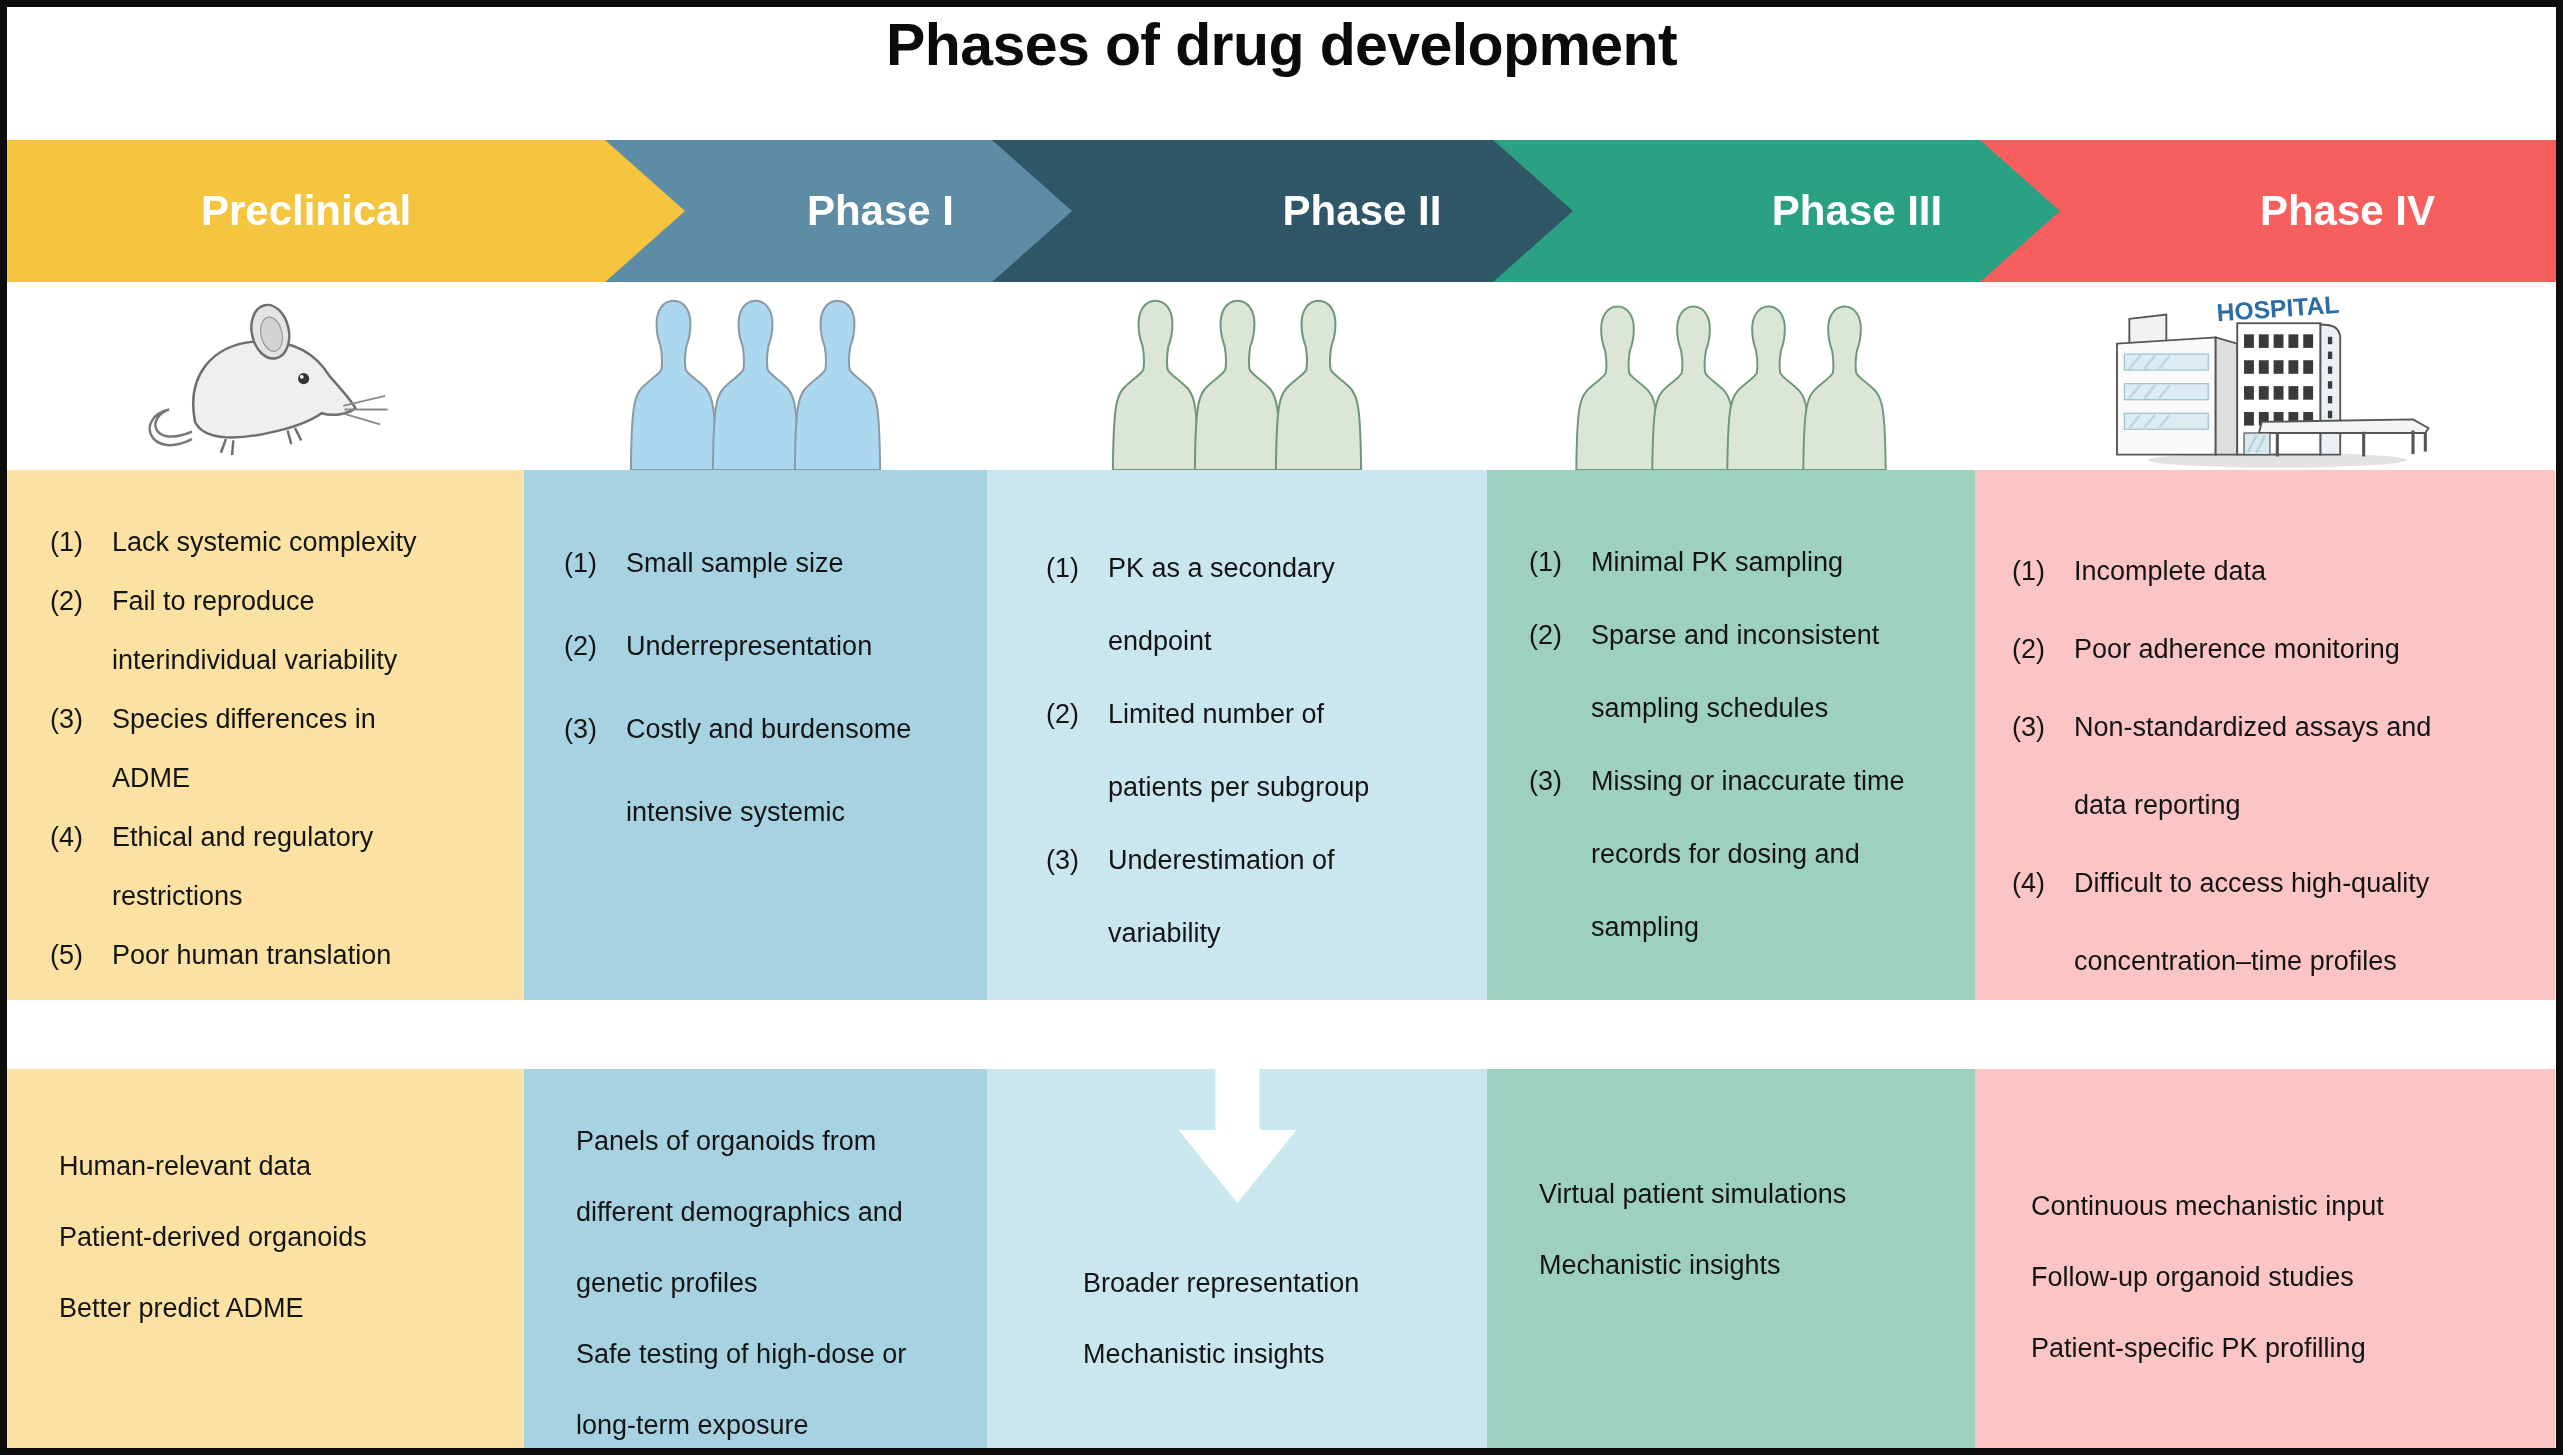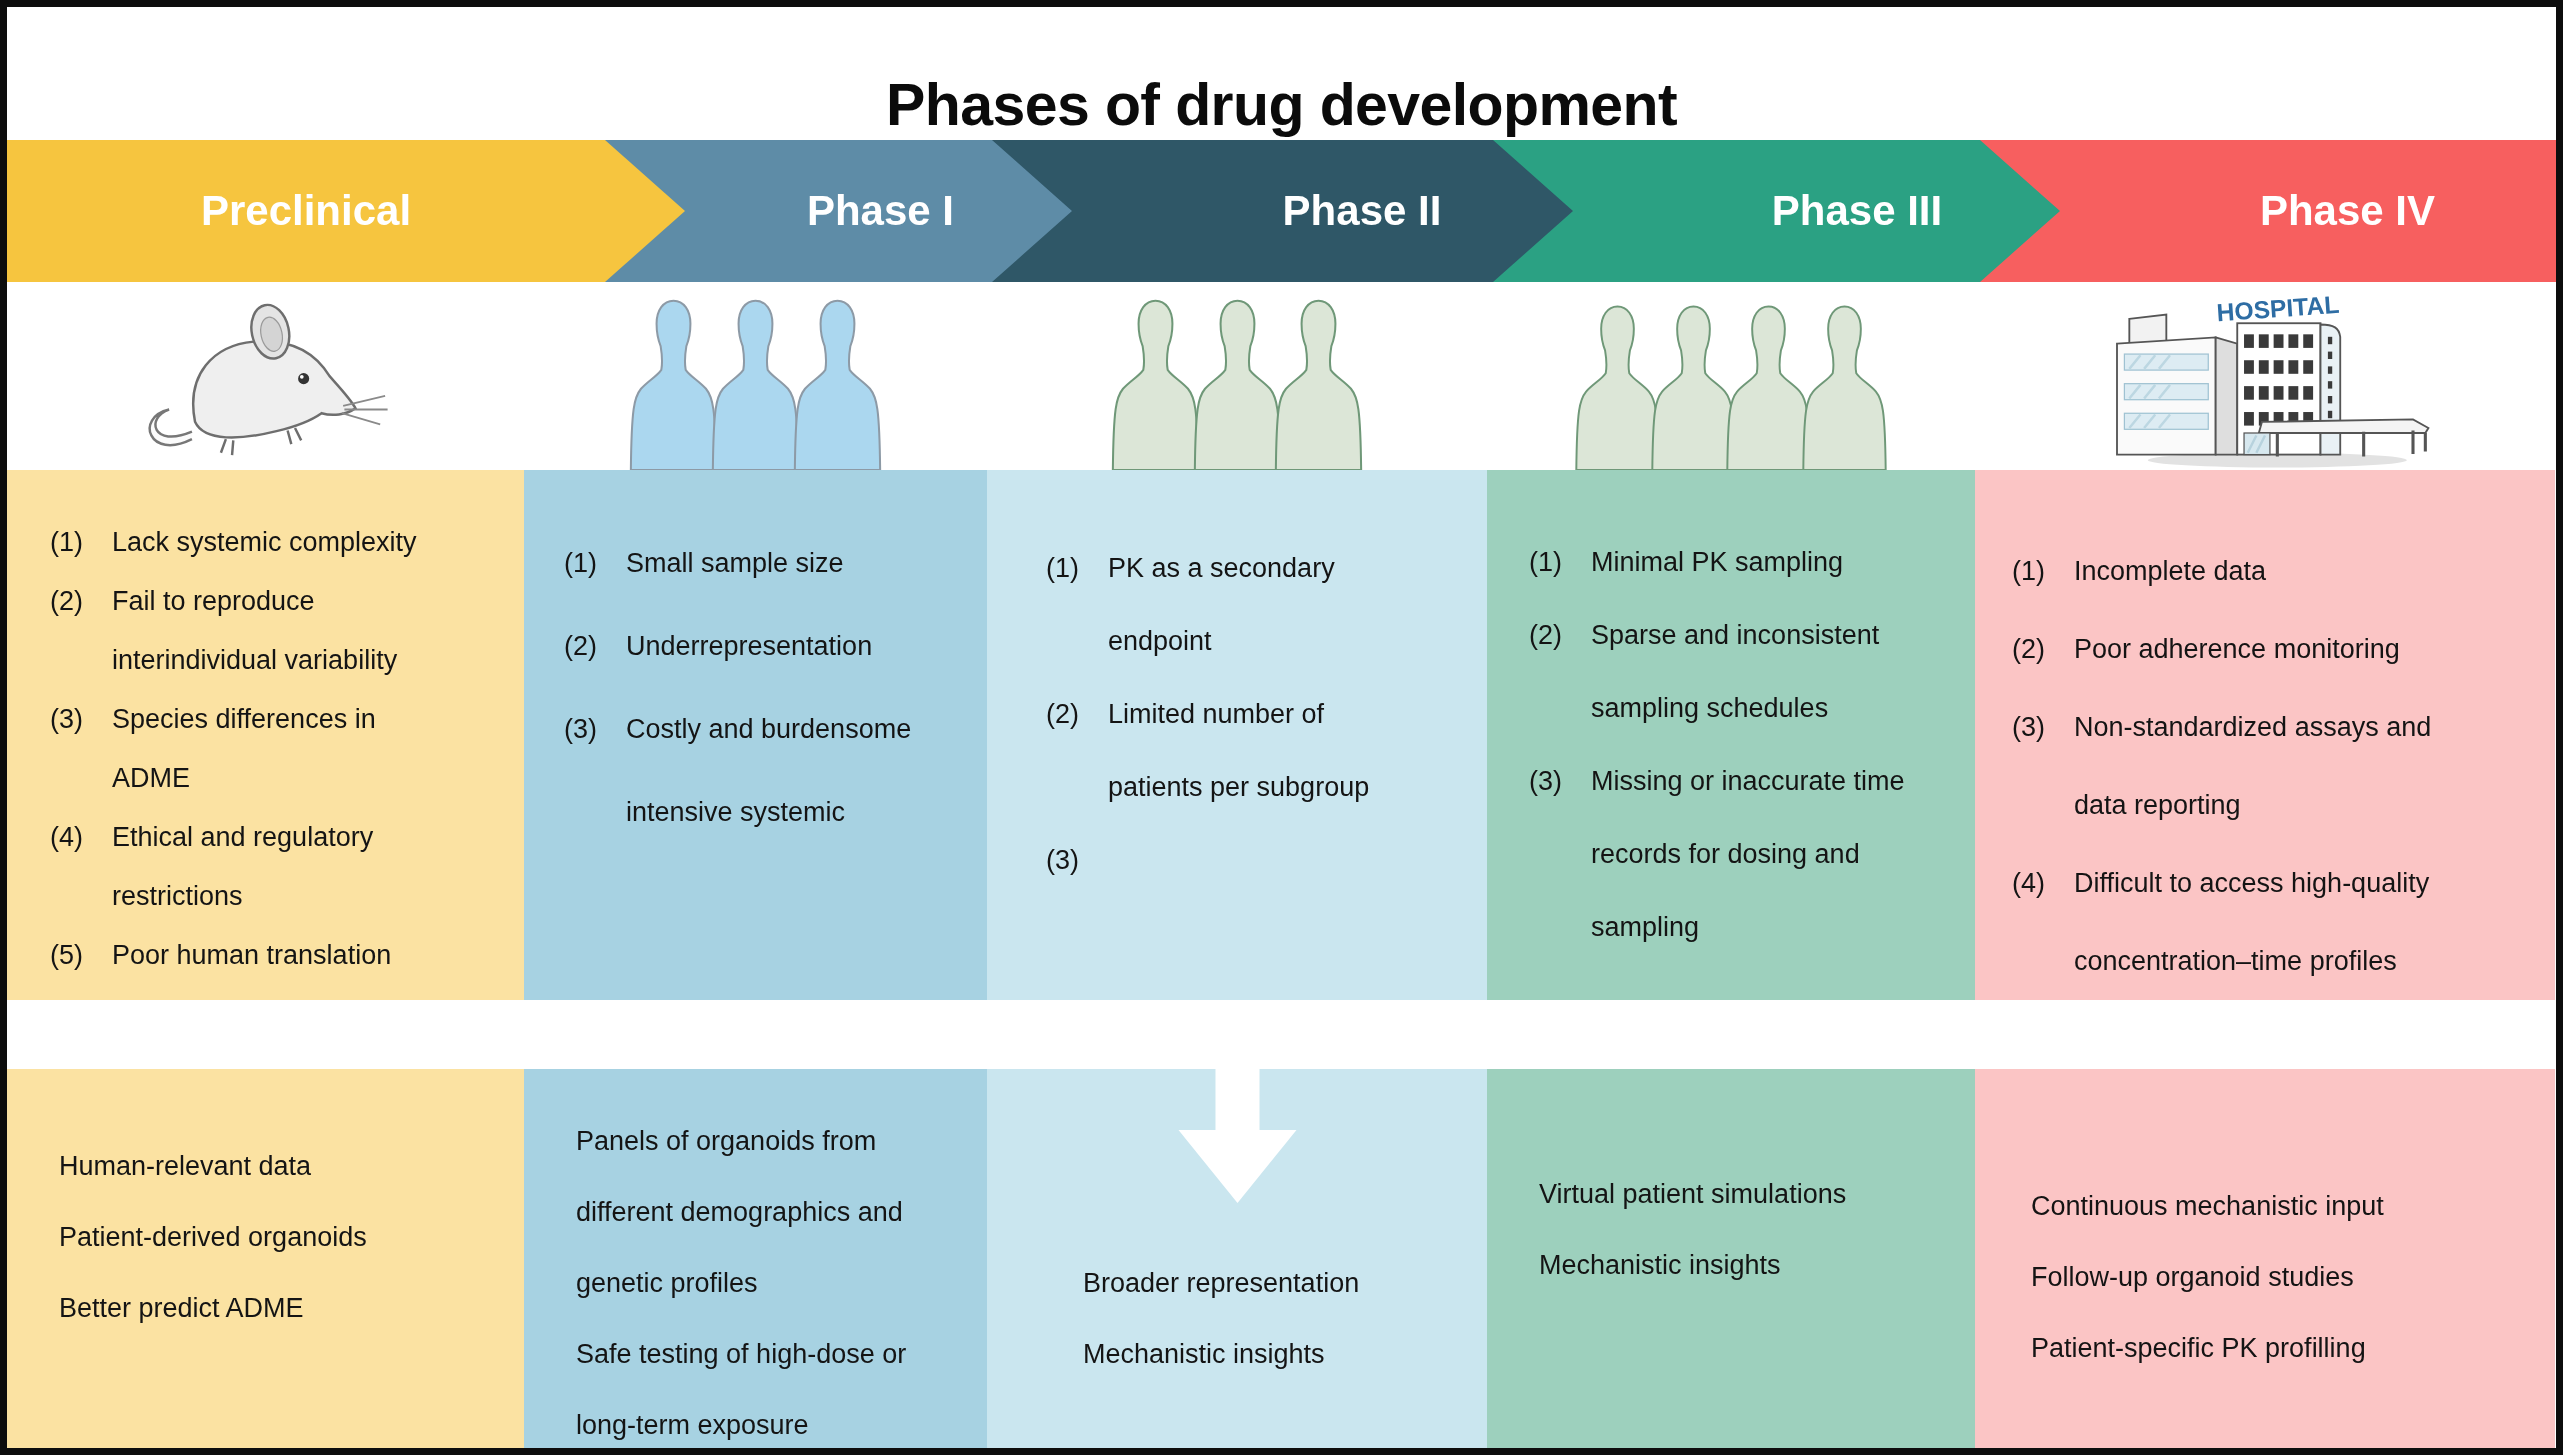--- a/index.html
+++ b/index.html
@@ -3,21 +3,21 @@
 <meta charset="utf-8">
 <style>
   html,body { margin:0; padding:0; background:#ffffff; }
   .page {
     position:relative; width:2563px; height:1455px; box-sizing:border-box;
     border:7.4px solid #0d0d0d; background:#ffffff;
     font-family:"Liberation Sans", sans-serif; color:#141414;
     overflow:hidden;
   }
   .band { position:absolute; left:0; right:0; }
-  .title-band { top:12px; height:172px; display:flex; align-items:center; justify-content:center; }
+  .title-band { top:4px; height:172px; display:flex; align-items:flex-start; justify-content:center; }
   .title-band h1 { margin:0; font-size:59px; font-weight:bold; letter-spacing:-0.6px; color:#0b0b0b; }
 
   .header-row { top:133px; height:142px; }
   .chev { position:absolute; top:0; height:142px; display:flex; align-items:center; justify-content:center; }
   .chev span { color:#ffffff; font-size:42px; font-weight:bold; }
   .chev-first { clip-path: polygon(0 0, calc(100% - 80px) 0, 100% 50%, calc(100% - 80px) 100%, 0 100%); padding-right:80px; }
   .chev-mid   { clip-path: polygon(0 0, calc(100% - 80px) 0, 100% 50%, calc(100% - 80px) 100%, 0 100%, 80px 50%); padding-left:80px; }
   .chev-last  { clip-path: polygon(0 0, 100% 0, 100% 100%, 0 100%, 80px 50%); padding-left:80px; }
   .c1h { background:#F6C53F; } .c2h { background:#5E8CA7; } .c3h { background:#2F5767; }
   .c4h { background:#2BA183; } .c5h { background:#F75F5F; }
@@ -248,20 +248,22 @@
           <span class="item-text">PK as a secondary
 endpoint</span>
         </div>
       <div class="item">
           <span class="item-num">(2)</span>
           <span class="item-text">Limited number of
 patients per subgroup</span>
         </div>
       <div class="item">
           <span class="item-num">(3)</span>
+          <span class="item-text">Underestimation of
+variability</span>
         </div>
     </div>
 
     <div class="box c4b tb4">
       <div class="item">
           <span class="item-num">(1)</span>
           <span class="item-text">Minimal PK sampling</span>
         </div>
       <div class="item">
           <span class="item-num">(2)</span>

